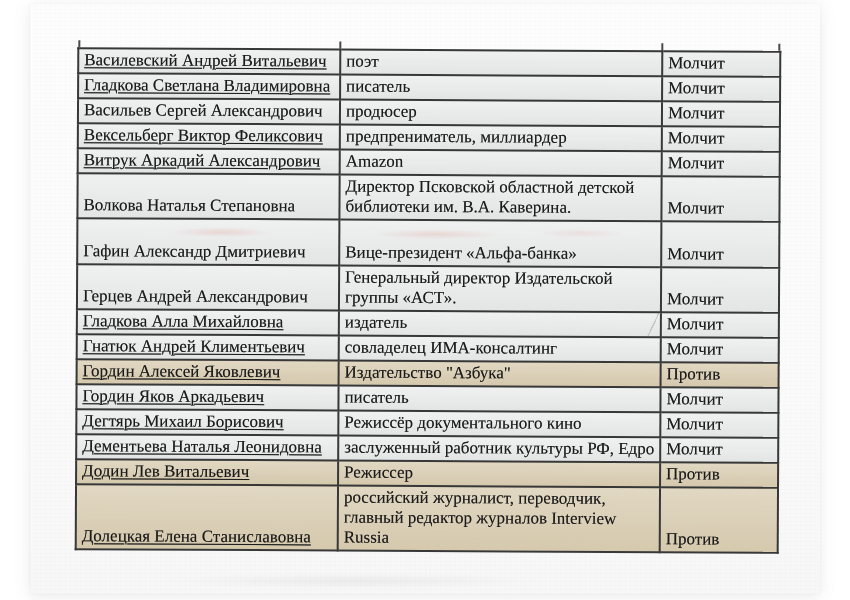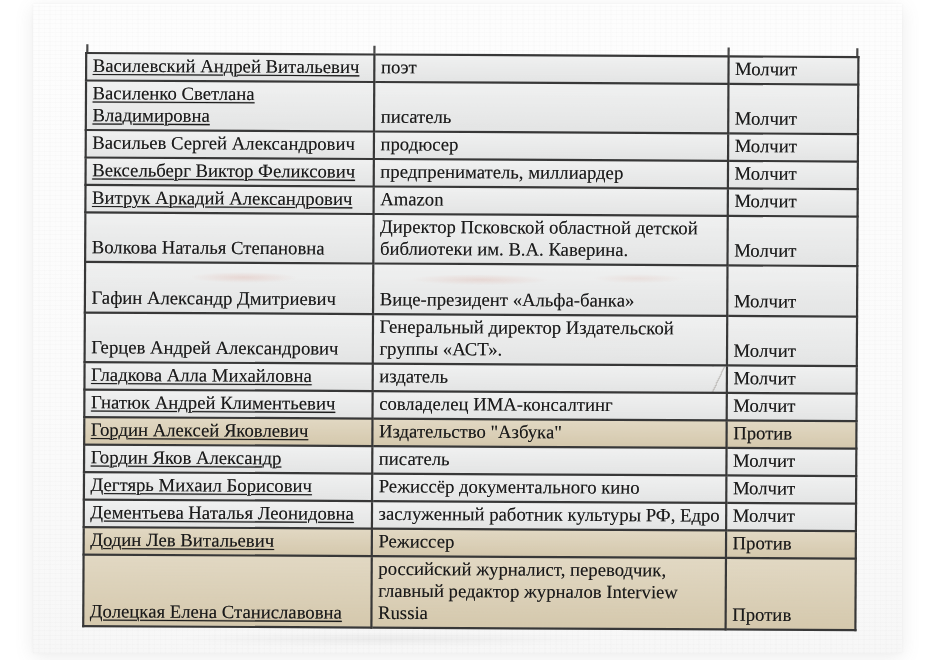--- a/index.html
+++ b/index.html
@@ -134,21 +134,21 @@
           <col class="col-desc">
           <col class="col-status">
         </colgroup>
         <tbody>
             <tr>
     <td><span class="u">Василевский Андрей Витальевич</span></td>
     <td>поэт</td>
     <td>Молчит</td>
   </tr>
             <tr>
-    <td><span class="u">Василенко Светлана Владимировна</span></td>
+    <td><span class="u">Гладкова Светлана Владимировна</span></td>
     <td>писатель</td>
     <td>Молчит</td>
   </tr>
             <tr>
     <td><span>Васильев Сергей Александрович</span></td>
     <td>продюсер</td>
     <td>Молчит</td>
   </tr>
             <tr>
     <td><span class="u">Вексельберг Виктор Феликсович</span></td>
@@ -184,21 +184,21 @@
     <td><span class="u">Гнатюк Андрей Климентьевич</span></td>
     <td>совладелец ИМА-консалтинг</td>
     <td>Молчит</td>
   </tr>
             <tr class="hl">
     <td><span class="u">Гордин Алексей Яковлевич</span></td>
     <td>Издательство "Азбука"</td>
     <td>Против</td>
   </tr>
             <tr>
-    <td><span class="u">Гордин Яков Александр</span></td>
+    <td><span class="u">Гордин Яков Аркадьевич</span></td>
     <td>писатель</td>
     <td>Молчит</td>
   </tr>
             <tr>
     <td><span class="u">Дегтярь Михаил Борисович</span></td>
     <td>Режиссёр документального кино</td>
     <td>Молчит</td>
   </tr>
             <tr>
     <td><span class="u">Дементьева Наталья Леонидовна</span></td>

